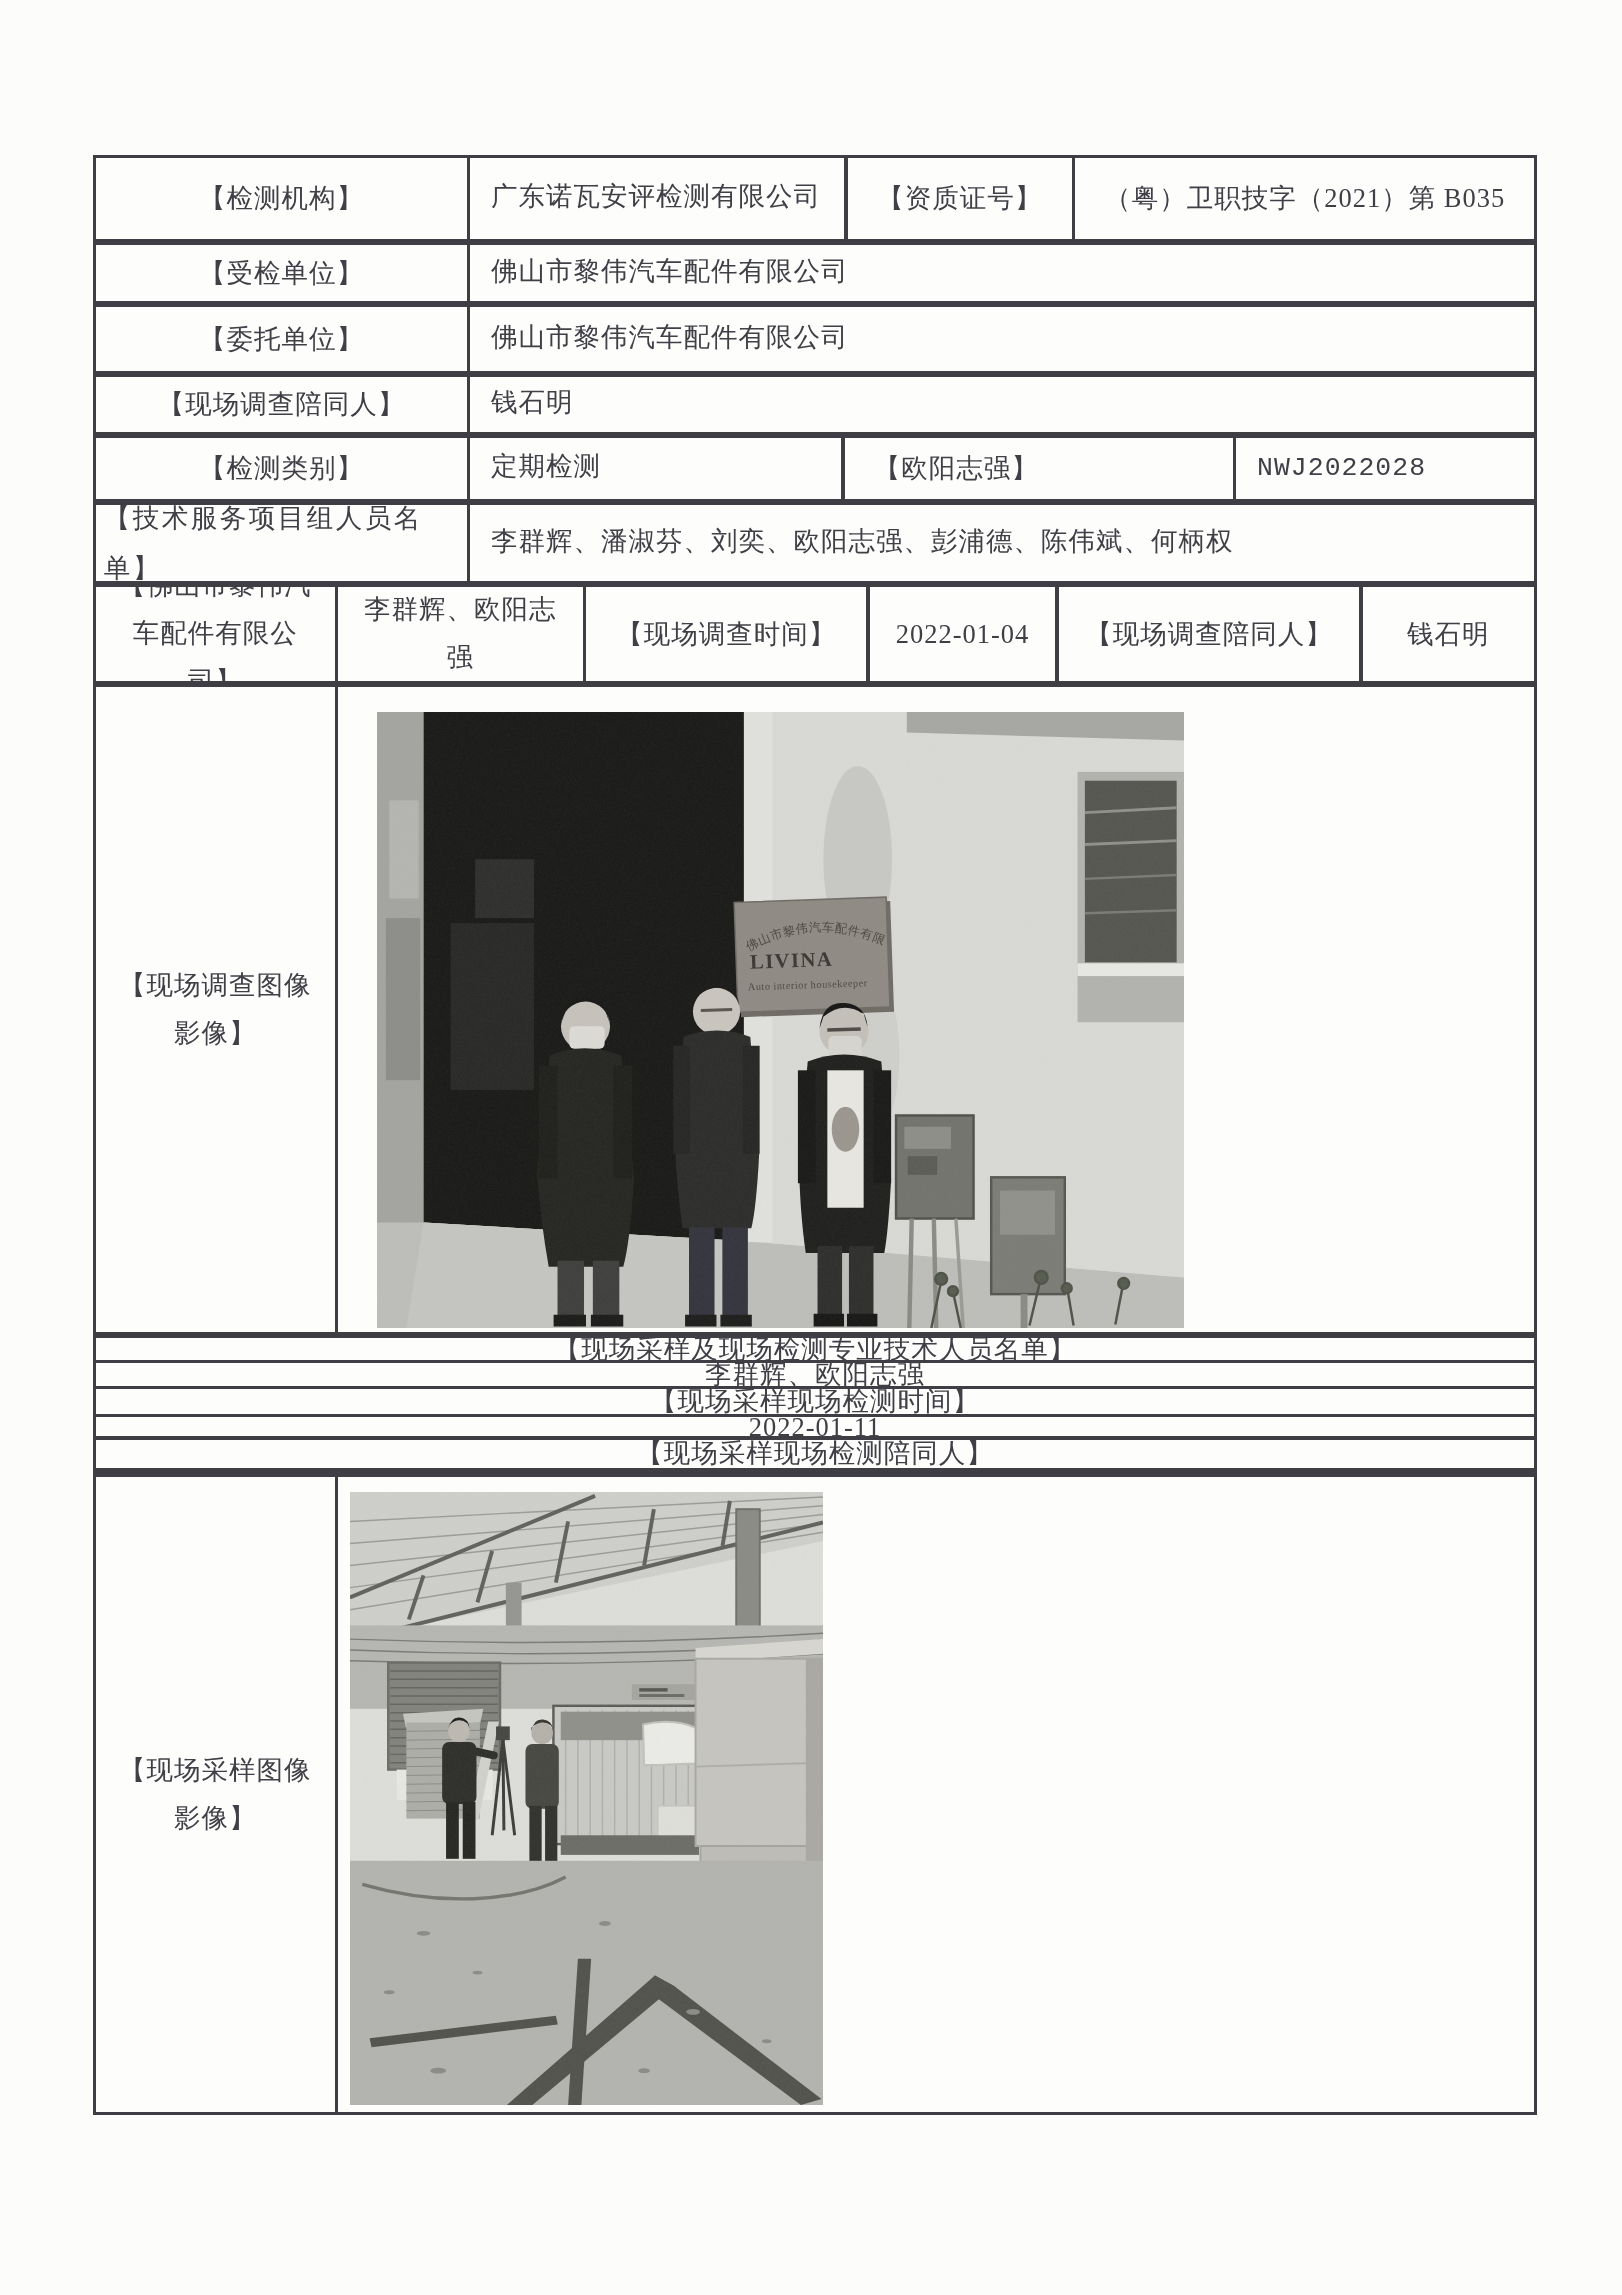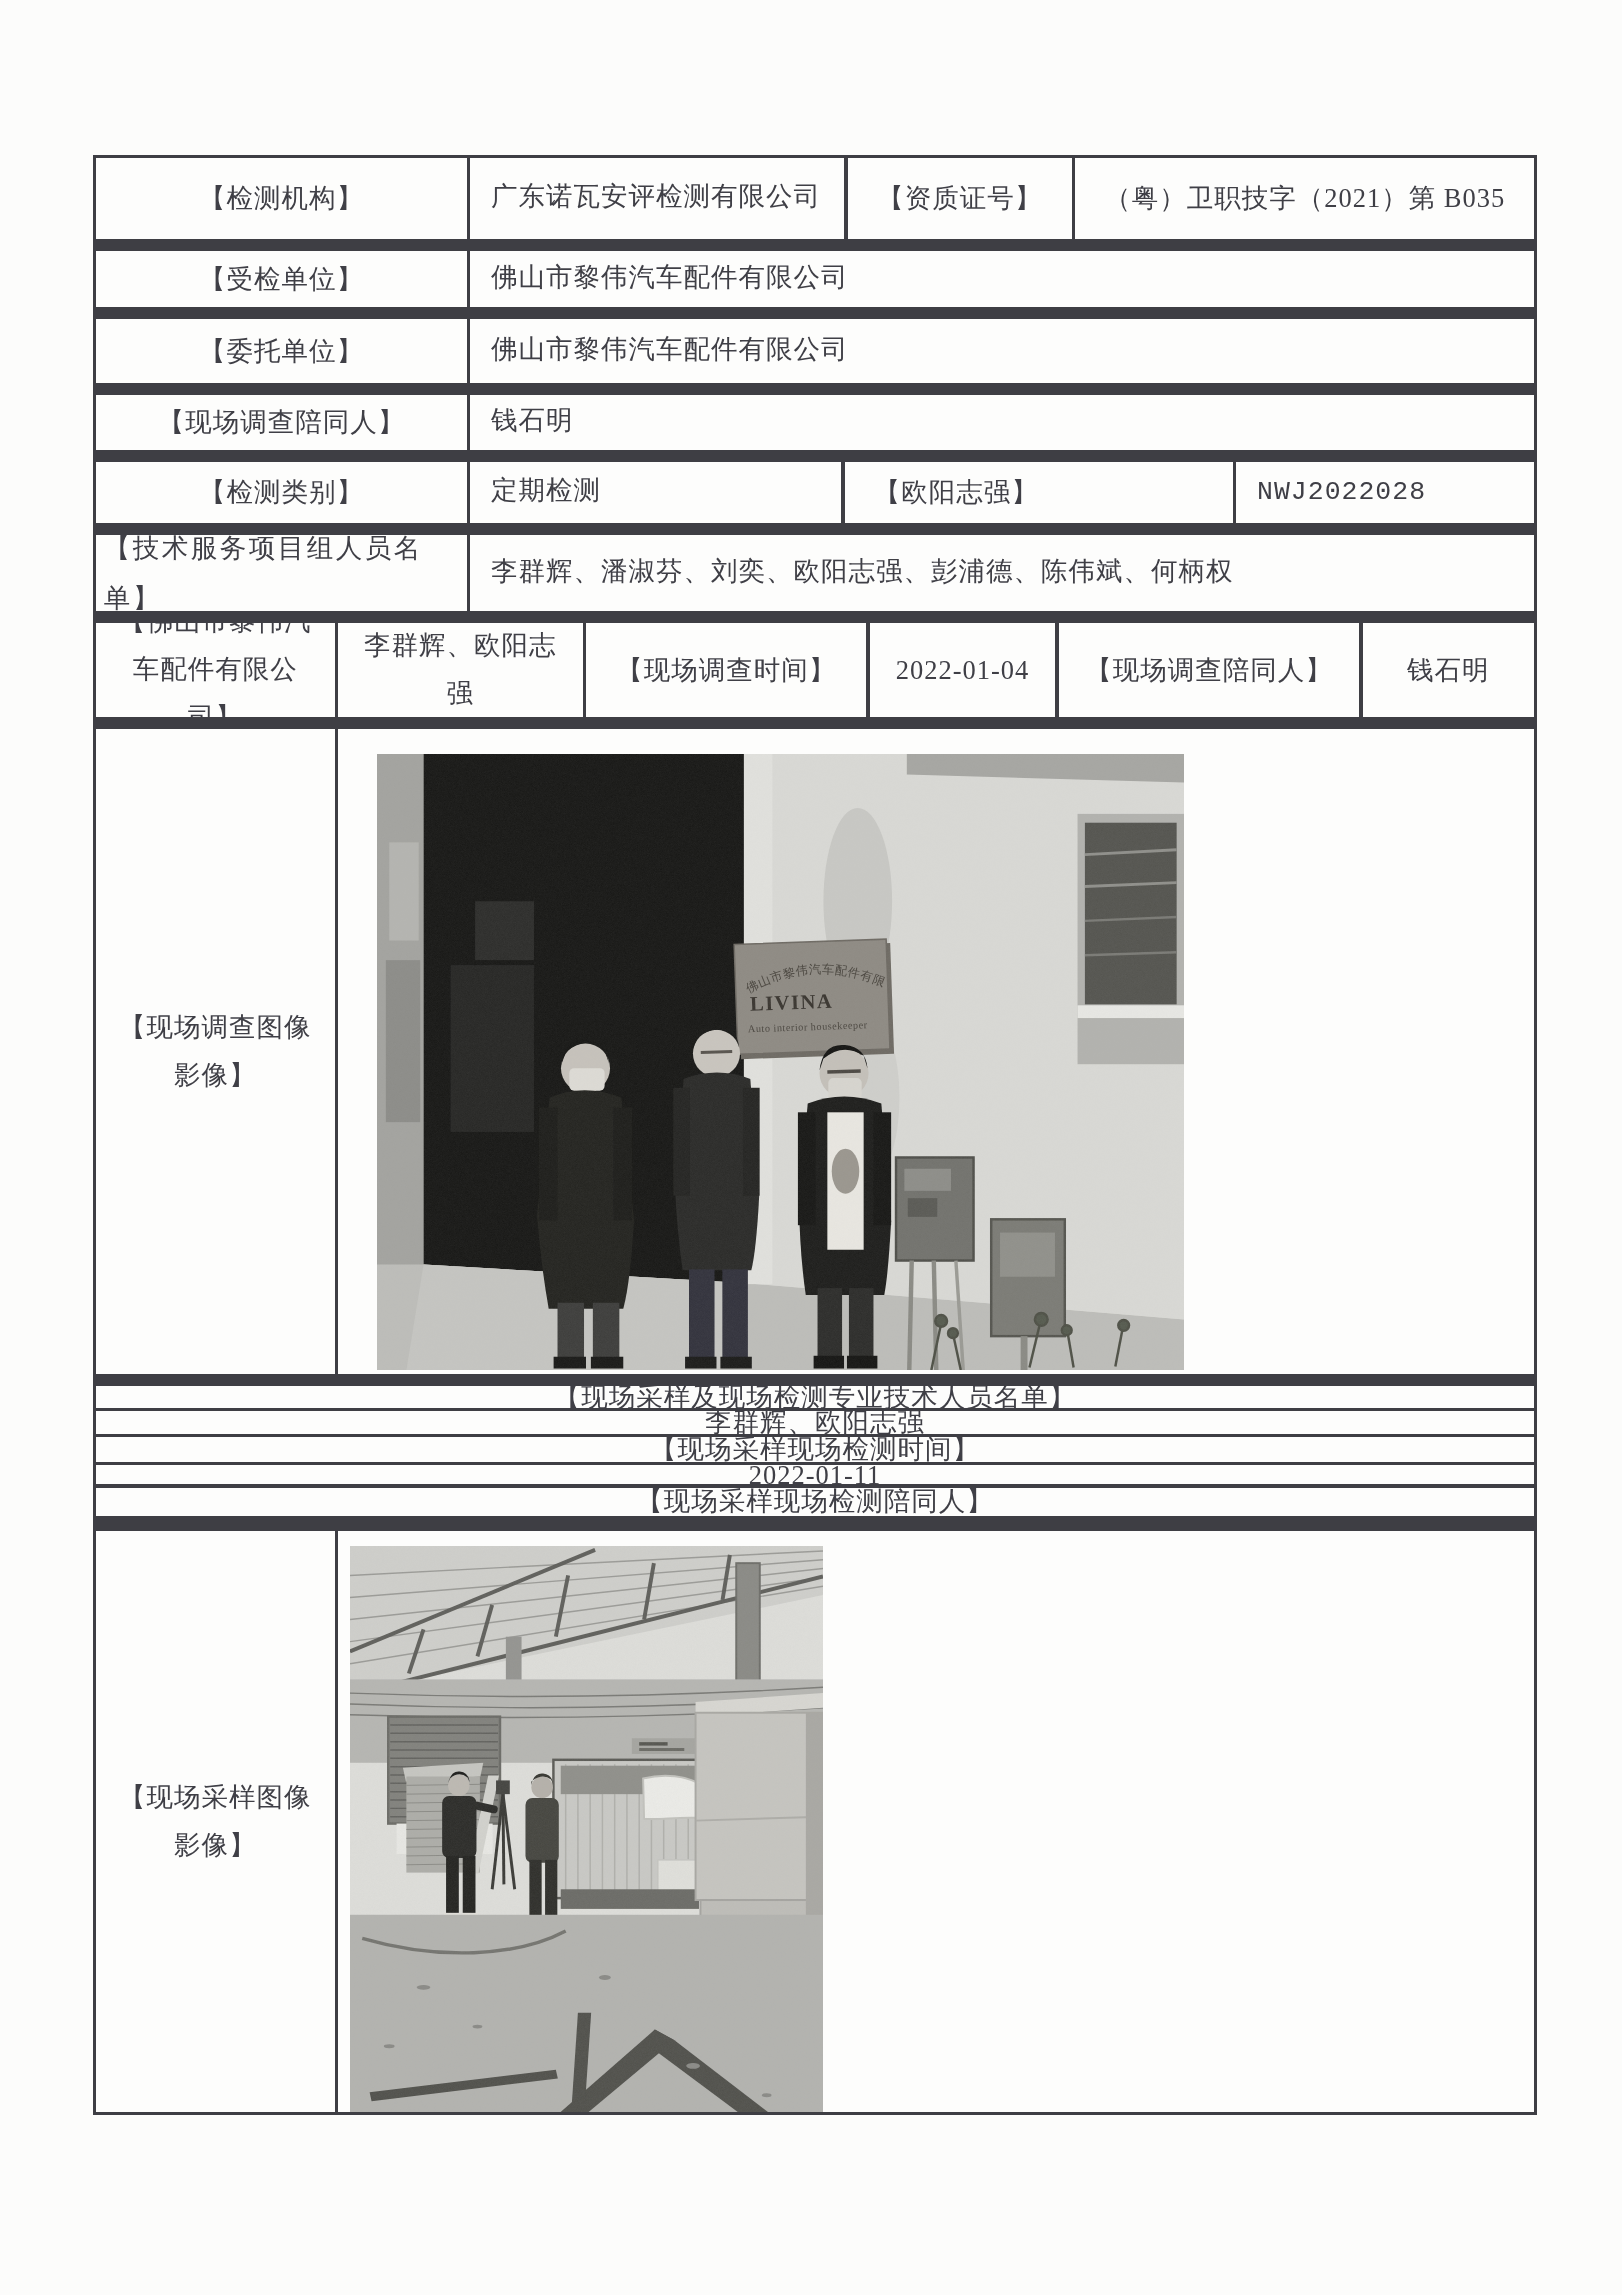--- a/index.html
+++ b/index.html
@@ -11,21 +11,21 @@
     font-family: "Liberation Serif", "DejaVu Serif", serif;
     color:#3f3f46;
   }
   .page { position:absolute; inset:0; background:#fcfcfb; }
 
   
   .tbl {
     position:absolute; left:93px; top:155px;
     width:1444px; height:1960px;
     background:#3e3e44; border:3.4px solid #3e3e44;
-    display:flex; flex-direction:column; gap:12px;
+    display:flex; flex-direction:column; gap:6px;
   }
   .row { display:flex; gap:3.4px; width:100%; flex:0 0 auto; }
   .c {
     background:#fdfdfc;
     display:flex; align-items:center; justify-content:center;
     text-align:center;
     font-size:26.5px; letter-spacing:1px; line-height:1.6;
     overflow:hidden;
   }
   .left { justify-content:flex-start; text-align:left; padding:0 9.8px 0 20.6px;font-family:Liberation Mono, monospace; }

